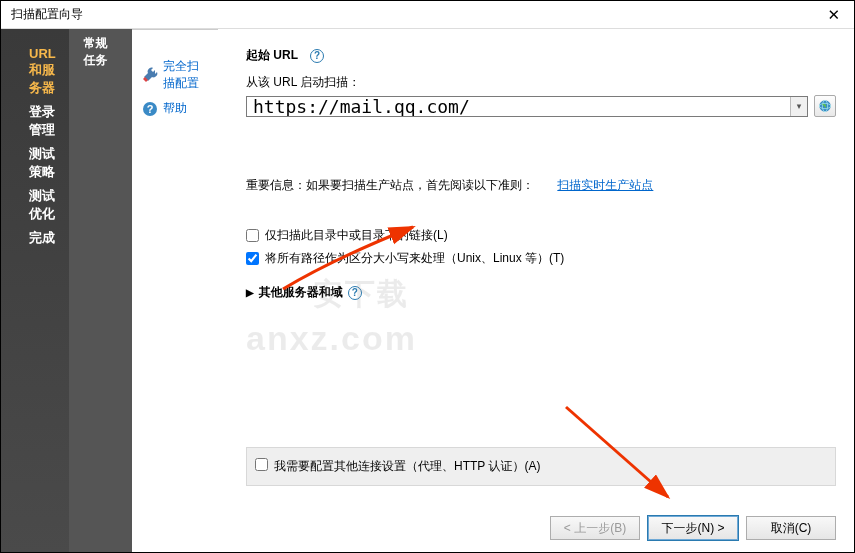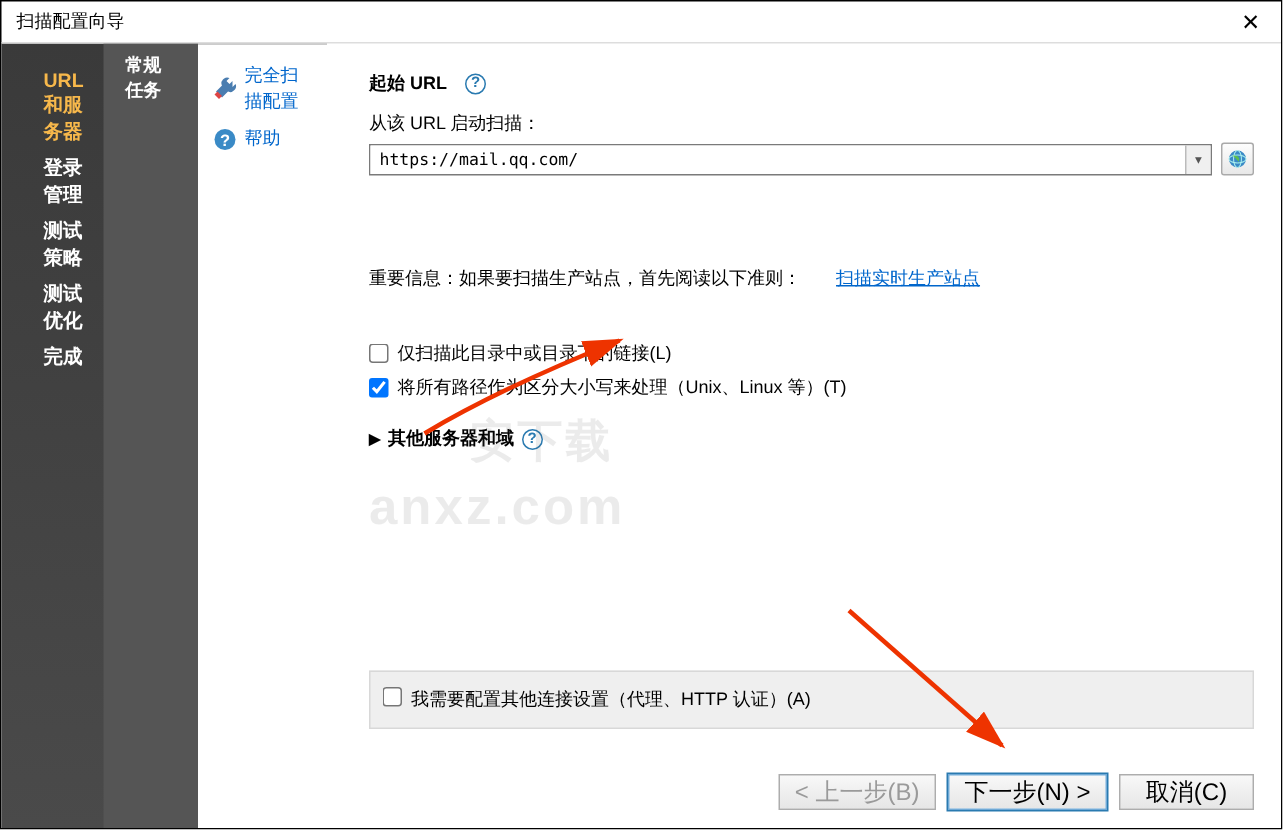--- a/index.html
+++ b/index.html
@@ -7,44 +7,44 @@
 .window { width: 855px; height: 553px; border: 1px solid #000; display: flex; flex-direction: column; }
 .titlebar { height: 28px; display: flex; align-items: center; justify-content: space-between; border-bottom: 1px solid #ddd; padding: 0 8px 0 10px; gap: 40px; }
 .close-x { font-size: 15px; cursor: pointer; padding: 2px 6px; font-family: Arial; }
 .body { flex: 1; display: flex; overflow: hidden; }
 .sidebar { width: 217px; background: linear-gradient(to bottom, #3a3a3a 0%, #4a4a4a 100%); display: flex; flex-direction: row; }
 .nav { padding: 14px 0 0 0; flex: 1; }
 .nav-item { color: #fff; font-weight: bold; font-size: 13px; padding: 3px 10px 3px 28px; cursor: pointer; }
 .nav-item.active { color: #f7b84b; }
 .tasks-divider { border-top: 1px solid #888; margin: 0 2px; }
 .tasks-header { color: #fff; font-weight: bold; padding: 6px 14px; font-size: 12px; background: #555; }
-.tasks-body { background: #fff; padding: 8px 8px 20px 8px; border-top: 1px solid #ccc; }
+.tasks-body { background: #fff; padding: 24px 8px 20px 8px; border-top: 1px solid #ccc; }
 .task-link { display: flex; align-items: center; color: #0066cc; cursor: pointer; padding: 4px 2px; font-size: 12px; }
 .task-link .icon { width: 16px; height: 16px; margin-right: 5px; }
 .main { flex: 1; padding: 18px 18px 12px 28px; display: flex; flex-direction: column; }
 .content-area { flex: 1; }
 .section-heading { font-weight: bold; font-size: 12px; display: flex; align-items: center; gap: 12px; }
 .help-circle { display: inline-flex; width: 14px; height: 14px; border: 1px solid #2a7ab0; border-radius: 50%; align-items: center; justify-content: center; color: #2a7ab0; font-size: 10px; cursor: pointer; }
 .sub-label { margin: 10px 0 4px 0; font-size: 12px; }
 .url-row { display: flex; align-items: center; gap: 6px; }
 .url-combo { flex: 1; display: flex; border: 1px solid #7a7a7a; height: 21px; background: #fff; }
-.url-input { flex: 1; border: none; outline: none; padding: 0 6px; font-family: "SimSun", monospace; font-size: 11px; }
+.url-input { flex: 1; border: none; outline: none; padding: 0 6px; font-family: "SimSun", monospace; font-size: 18px; }
 .combo-arrow { width: 17px; border-left: 1px solid #bbb; display: flex; align-items: center; justify-content: center; cursor: pointer; color: #555; font-size: 9px; background: #f0f0f0; }
 .globe-btn { width: 22px; height: 22px; border: 1px solid #aaa; background: linear-gradient(#fdfdfd,#e8e8e8); display: flex; align-items: center; justify-content: center; cursor: pointer; border-radius: 2px; }
 .info-row { margin-top: 60px; font-size: 12px; }
 .info-row .link { color: #0066cc; text-decoration: underline; cursor: pointer; margin-left: 20px; }
 .checks { margin-top: 30px; }
 .check-row { display: flex; align-items: center; font-size: 12px; padding: 3px 0; }
 .check-row input { margin-right: 6px; }
 .expander { display: flex; align-items: center; font-weight: bold; font-size: 12px; margin-top: 14px; cursor: pointer; gap: 5px; }
 .tri { font-size: 10px; }
 .bottom-check-strip { background: #efefef; border: 1px solid #d8d8d8; padding: 10px 8px; display: flex; align-items: flex-start; font-size: 12px; }
 .bottom-check-strip input { margin-right: 6px; }
 .button-row { display: flex; justify-content: flex-end; gap: 8px; margin-top: 30px; }
-.btn { min-width: 90px; height: 24px; border: 1px solid #adadad; background: linear-gradient(#f8f8f8,#e6e6e6); font-size: 16px; cursor: pointer; padding: 0 10px; }
+.btn { min-width: 90px; height: 24px; border: 1px solid #adadad; background: linear-gradient(#f8f8f8,#e6e6e6); font-size: 12px; cursor: pointer; padding: 0 10px; }
 .btn:disabled { color: #9a9a9a; cursor: default; }
 .btn.primary { border: 1px solid #6fa9d6; outline: 1px solid #2a7ab0; }
 .watermark { position: absolute; pointer-events: none; opacity: 0.12; font-size: 30px; color: #666; font-weight: bold; letter-spacing: 2px; }
 .main { position: relative; }
 .wm1 { top: 245px; left: 95px; font-family: "Microsoft YaHei"; }
 .wm2 { top: 290px; left: 28px; font-size: 34px; }
 .arrow-svg { position: absolute; pointer-events: none; }
 </style>
 </head>
 <body>

